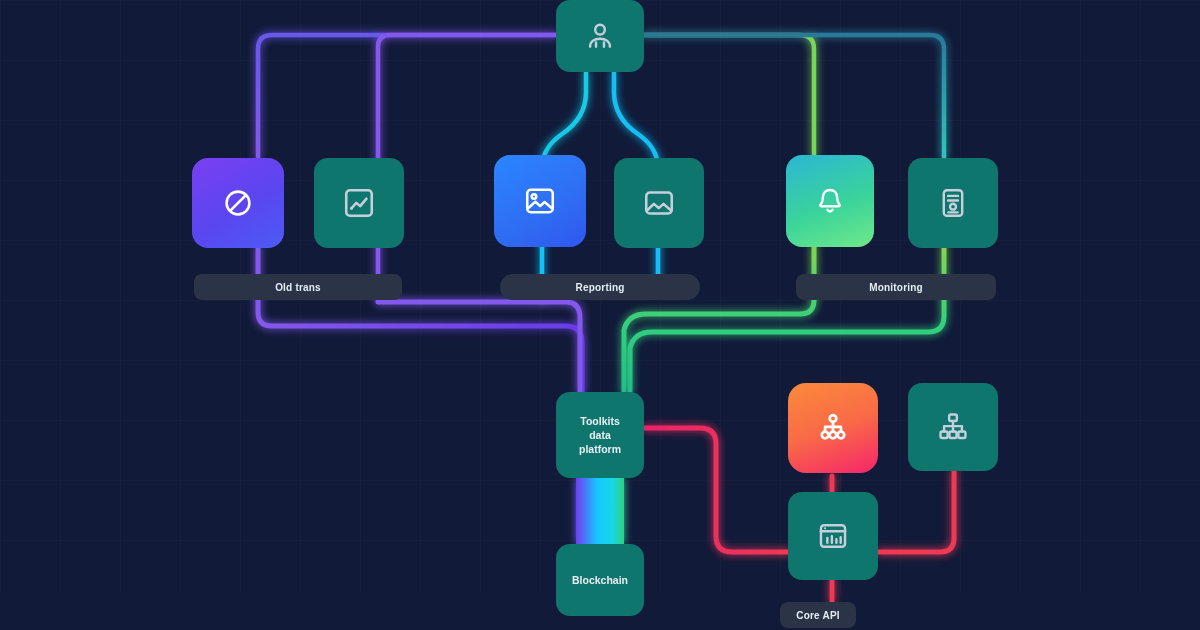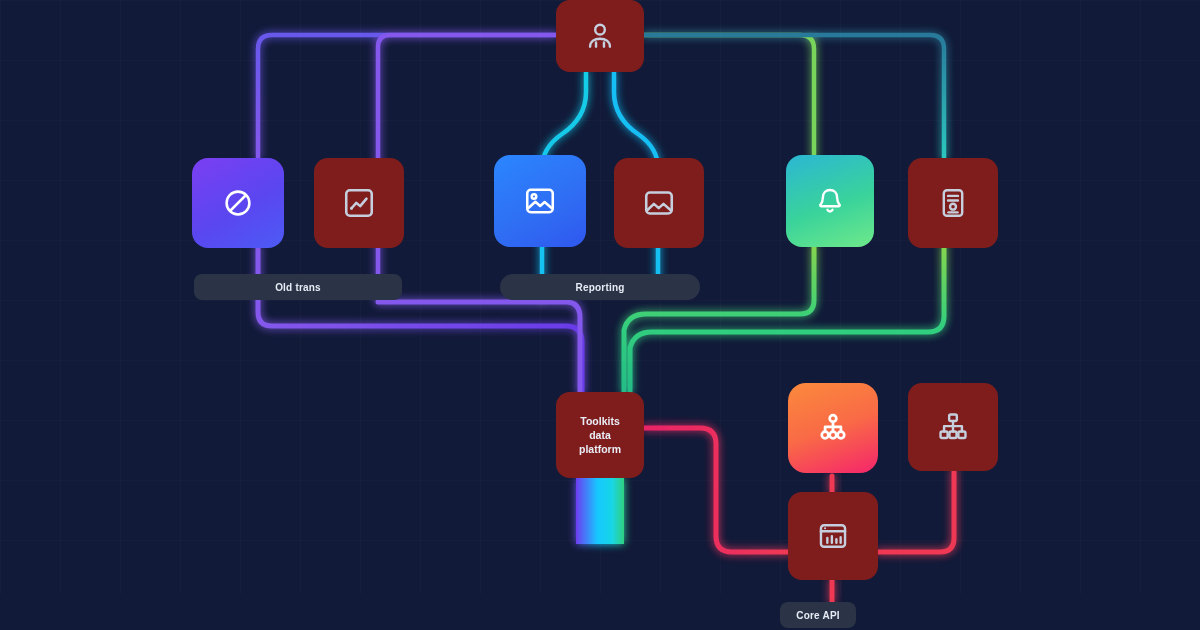--- a/index.html
+++ b/index.html
@@ -18,21 +18,21 @@
     background-size:60px 60px;
     pointer-events:none;
   }
   #edges{position:absolute;left:0;top:0;width:1200px;height:630px;}
 
   .node{
     position:absolute;border-radius:14px;
     display:flex;align-items:center;justify-content:center;
     box-sizing:border-box;
   }
-  .node.plain{background:#7f1d1d;}
+  .node.plain{background:#0f766e;}
   .node svg{display:block;}
   .icon-stroke{stroke:#c6cfdd;stroke-width:1.7;fill:none;
     stroke-linecap:round;stroke-linejoin:round;}
   .icon-stroke-bright{stroke:#ffffff;stroke-width:1.7;fill:none;
     stroke-linecap:round;stroke-linejoin:round;}
 
   .pill{
     position:absolute;height:26px;border-radius:8px;background:#2b3347;
     display:flex;align-items:center;justify-content:center;
     color:#e6ebf4;font-size:10px;font-weight:700;letter-spacing:.2px;
@@ -121,20 +121,23 @@
 
     <rect x="576" y="478" width="48" height="66" fill="url(#gBand)" filter="url(#glow)"></rect>
   </svg>
 
   <div class="pill" style="left:194px;top:274px;width:208px;">
     <span class="blur-txt">Old trans</span>
   </div>
   <div class="pill" style="left:500px;top:274px;width:200px;border-radius:13px;">
     <span class="blur-txt">Reporting</span>
   </div>
+  <div class="pill" style="left:796px;top:274px;width:200px;">
+    <span class="blur-txt">Monitoring</span>
+  </div>
 
   <div class="node plain" style="left:556px;top:0px;width:88px;height:72px;">
     <svg width="34" height="34" viewBox="0 0 24 24">
       <circle cx="12" cy="7.5" r="3.4" class="icon-stroke"></circle>
       <path d="M5 19.5c0-3.6 3.1-5.6 7-5.6s7 2 7 5.6" class="icon-stroke"></path>
       <path d="M9.2 19.5v-3M14.8 19.5v-3" class="icon-stroke"></path>
     </svg>
   </div>
 
   <div class="node" style="left:192px;top:158px;width:92px;height:90px;border-radius:16px;
@@ -187,20 +190,23 @@
   </div>
 
   <div class="node plain" style="left:556px;top:392px;width:88px;height:86px;">
     <div class="label-node blur-txt">
       <span style="white-space:pre-line;">Toolkits
 data
 platform</span>
     </div>
   </div>
 
+  <div class="node plain" style="left:556px;top:544px;width:88px;height:72px;">
+    <div class="label-node blur-txt">Blockchain</div>
+  </div>
 
   <div class="node" style="left:788px;top:383px;width:90px;height:90px;border-radius:18px;
        background:linear-gradient(160deg,#fb8a3c 0%,#f96a46 50%,#f5256b 100%);">
     <svg width="38" height="38" viewBox="0 0 24 24">
       <circle cx="12" cy="6" r="2.1" class="icon-stroke-bright"></circle>
       <circle cx="7" cy="16.4" r="2.1" class="icon-stroke-bright"></circle>
       <circle cx="12" cy="16.4" r="2.1" class="icon-stroke-bright"></circle>
       <circle cx="17" cy="16.4" r="2.1" class="icon-stroke-bright"></circle>
       <path d="M12 8.1v3.2M12 11.3H7v3M12 11.3h5v3M12 11.3v3" class="icon-stroke-bright"></path>
     </svg>

